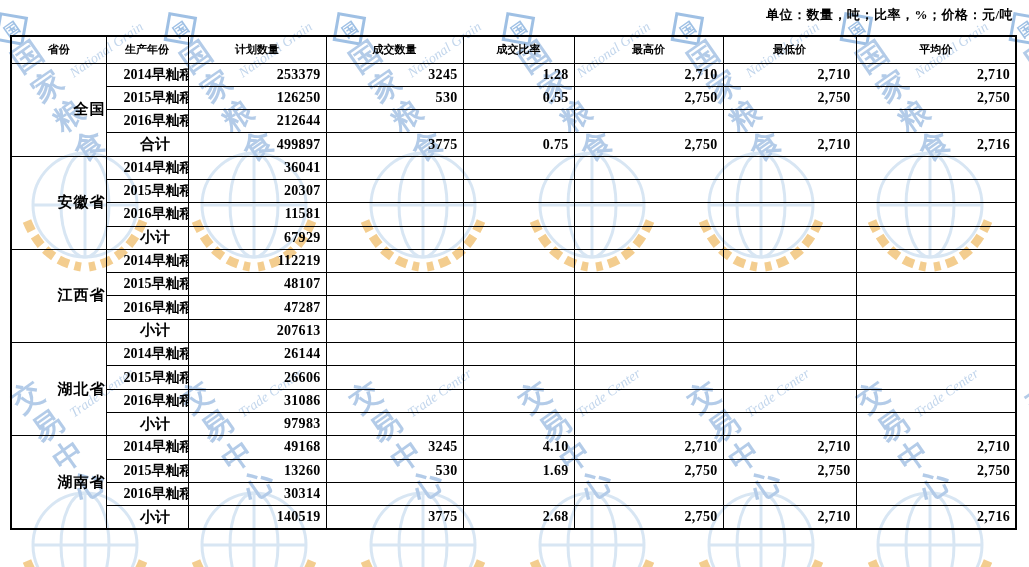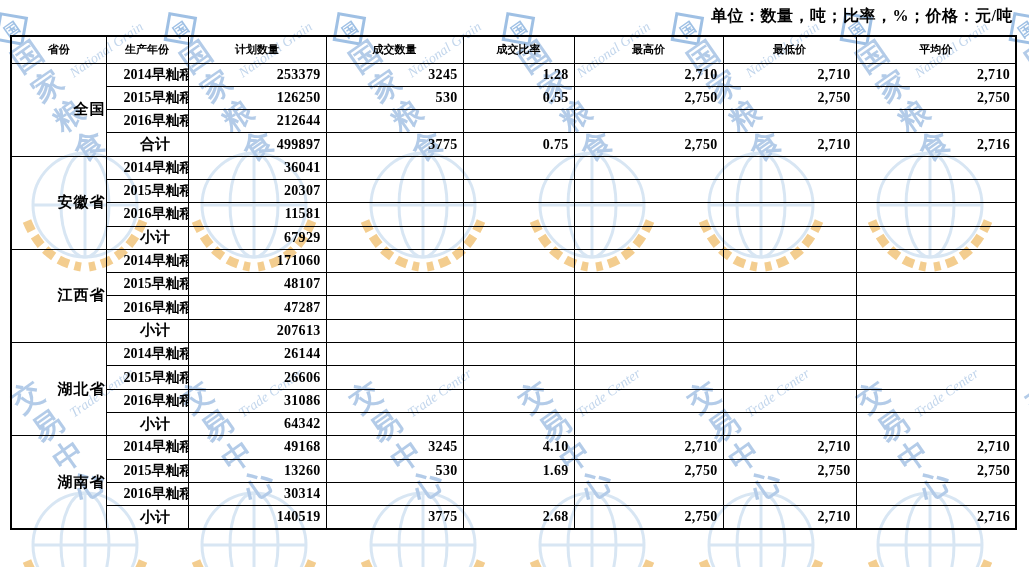--- a/index.html
+++ b/index.html
@@ -4,21 +4,21 @@
 <style>
   html,body{margin:0;padding:0;}
   body{
     width:1029px;height:567px;position:relative;overflow:hidden;background:#ffffff;
     font-family:"Liberation Serif","DejaVu Serif",serif;
   }
   .stage{position:absolute;inset:0;}
   .watermark{position:absolute;left:0;top:0;z-index:0;opacity:.85;}
   .unit-note{
     position:absolute;top:6px;right:16px;z-index:2;
-    font-size:16px;font-weight:700;color:#000;letter-spacing:.5px;white-space:nowrap;
+    font-size:13px;font-weight:700;color:#000;letter-spacing:.5px;white-space:nowrap;
   }
   table.grid{
     position:absolute;left:10px;top:35px;width:1005px;z-index:1;
     border-collapse:collapse;table-layout:fixed;background:transparent;
   }
   table.grid{border:2px solid #000;}
   th,td{border:1px solid #000;font-weight:700;color:#000;overflow:hidden;white-space:nowrap;padding:0;}
   thead tr{height:27px;}
   tbody tr{height:23.3px;}
   thead th{font-size:11px;text-align:center;}
@@ -396,21 +396,21 @@
           <td class="num">67929</td>
           <td class="num"></td>
           <td class="num"></td>
           <td class="num"></td>
           <td class="num"></td>
           <td class="num"></td>
         </tr>
         <tr>
           <td rowspan="4" class="province">江西省</td>
           <td class="year">2014早籼稻</td>
-          <td class="num">171060</td>
+          <td class="num">112219</td>
           <td class="num"></td>
           <td class="num"></td>
           <td class="num"></td>
           <td class="num"></td>
           <td class="num"></td>
         </tr>
         <tr>
           <td class="year">2015早籼稻</td>
           <td class="num">48107</td>
           <td class="num"></td>
@@ -460,21 +460,21 @@
           <td class="year">2016早籼稻</td>
           <td class="num">31086</td>
           <td class="num"></td>
           <td class="num"></td>
           <td class="num"></td>
           <td class="num"></td>
           <td class="num"></td>
         </tr>
         <tr>
           <td class="year total">小计</td>
-          <td class="num">64342</td>
+          <td class="num">97983</td>
           <td class="num"></td>
           <td class="num"></td>
           <td class="num"></td>
           <td class="num"></td>
           <td class="num"></td>
         </tr>
         <tr>
           <td rowspan="4" class="province">湖南省</td>
           <td class="year">2014早籼稻</td>
           <td class="num">49168</td>

